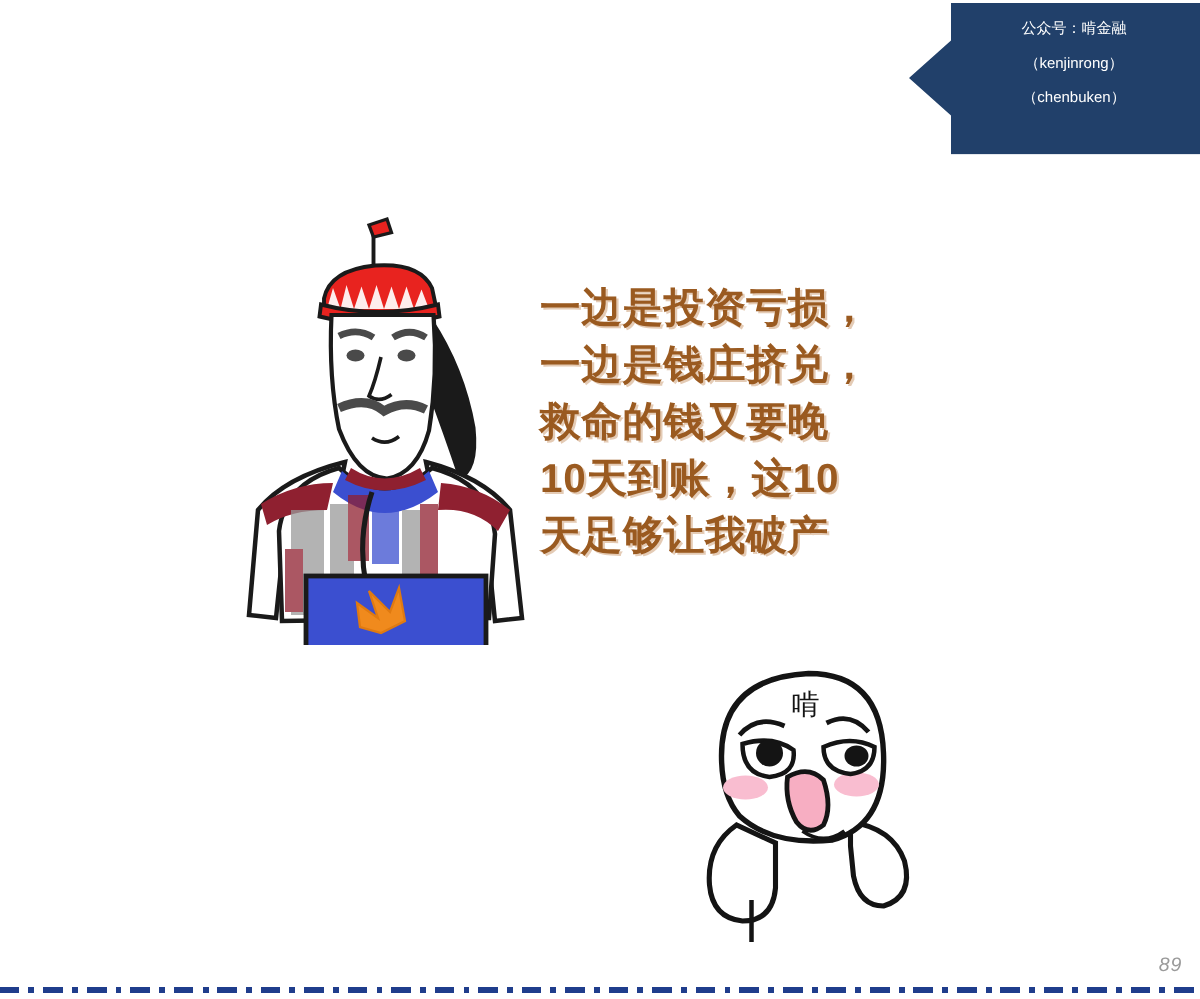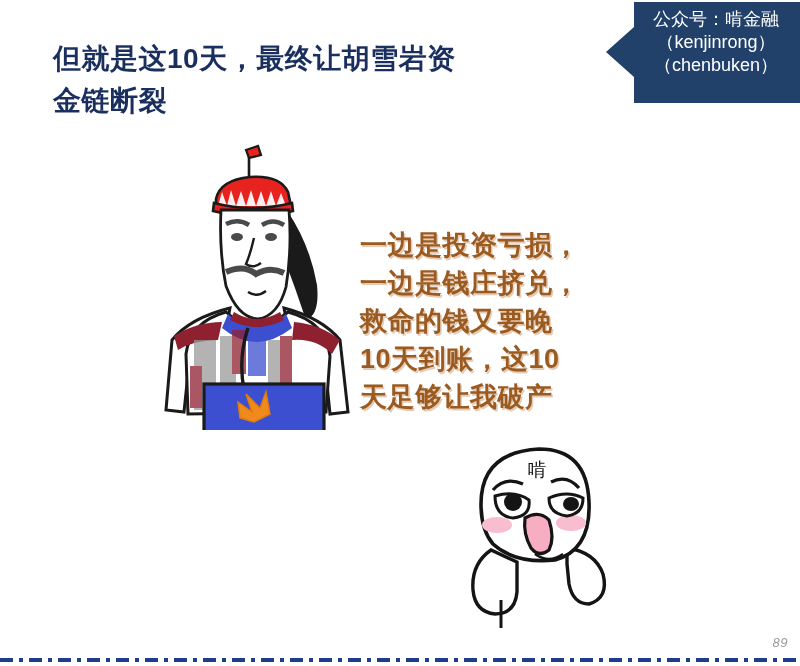--- a/index.html
+++ b/index.html
@@ -44,33 +44,32 @@
     height: 101px;
     background: #21406a;
     color: #ffffff;
     -webkit-clip-path: polygon(28px 0, 194px 0, 194px 101px, 28px 101px, 28px 75px, 0 50px, 28px 25px);
     clip-path: polygon(28px 0, 194px 0, 194px 101px, 28px 101px, 28px 75px, 0 50px, 28px 25px);
     box-sizing: border-box;
     padding: 6px 8px 6px 34px;
     text-align: center;
   }
   .badge-line {
-    font-size: 18px;
+    font-size: 10px;
     line-height: 23px;
     white-space: nowrap;
   }
 
   
   .brown-text {
     position: absolute;
     color: #9a5a20;
     font-weight: bold;
     text-shadow: 1.5px 1.5px 0 rgba(205,160,120,0.55);
     white-space: pre-line;
-    margin-top: 40px;
   }
   #quote-right {
     left: 360px;
     top: 186px;
     width: 300px;
     font-size: 27px;
     line-height: 38px;
     letter-spacing: 0.5px;
   }
   #quote-bottom {
@@ -111,22 +110,20 @@
       #1f3d8c 19px, #1f3d8c 23px,
       transparent 23px, transparent 29px
     );
   }
 </style>
 </head>
 <body>
 
 <div id="slide">
 
-  <div class="slide-title">但就是这10天，最终让胡雪岩资
-金链断裂</div>
 
   <div class="badge">
     <div class="badge-line">公众号：啃金融</div>
     <div class="badge-line">（kenjinrong）</div>
     <div class="badge-line">（chenbuken）</div>
   </div>
 
   <svg class="illus" id="official-illustration" viewBox="0 0 200 290">
 
     <line x1="89" y1="40" x2="89" y2="16" stroke="#1a1a1a" stroke-width="2.6"></line>

